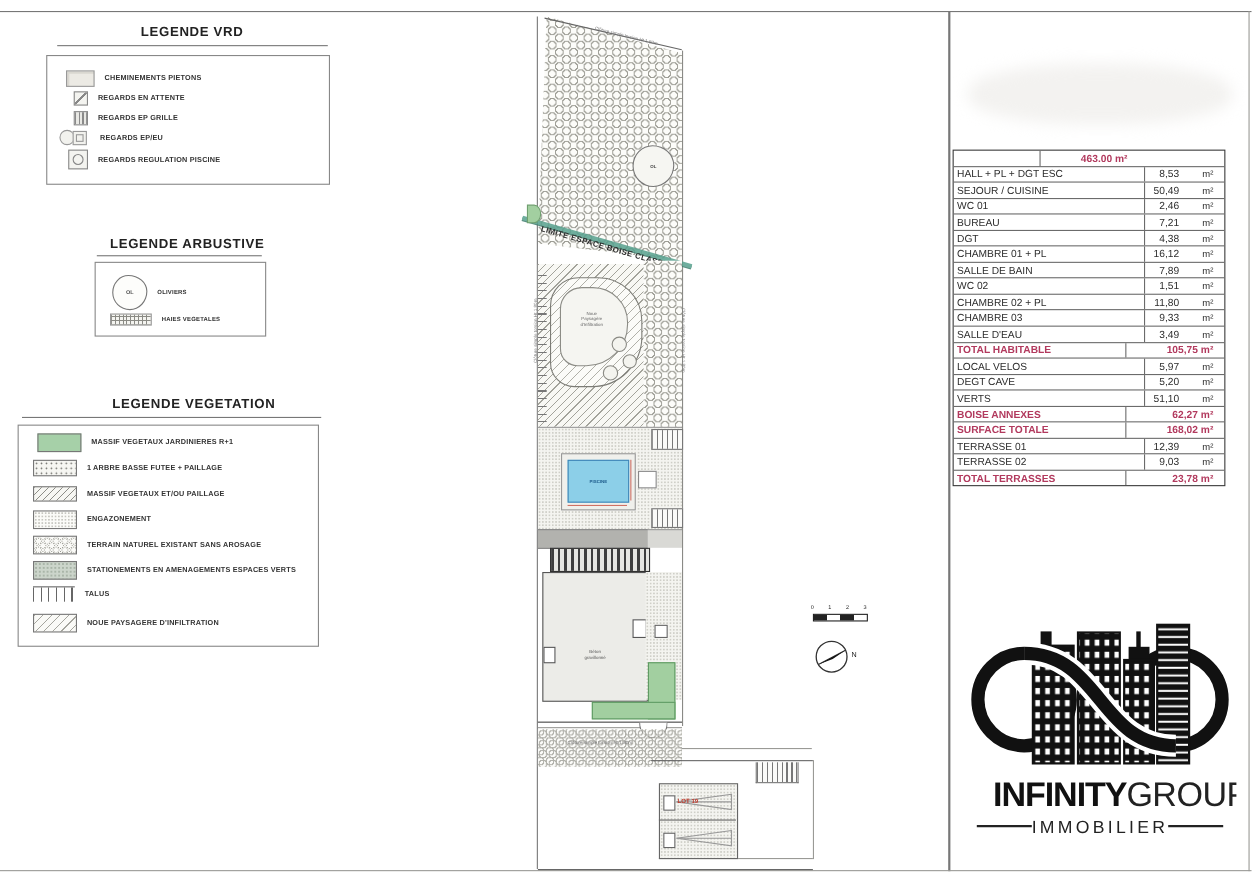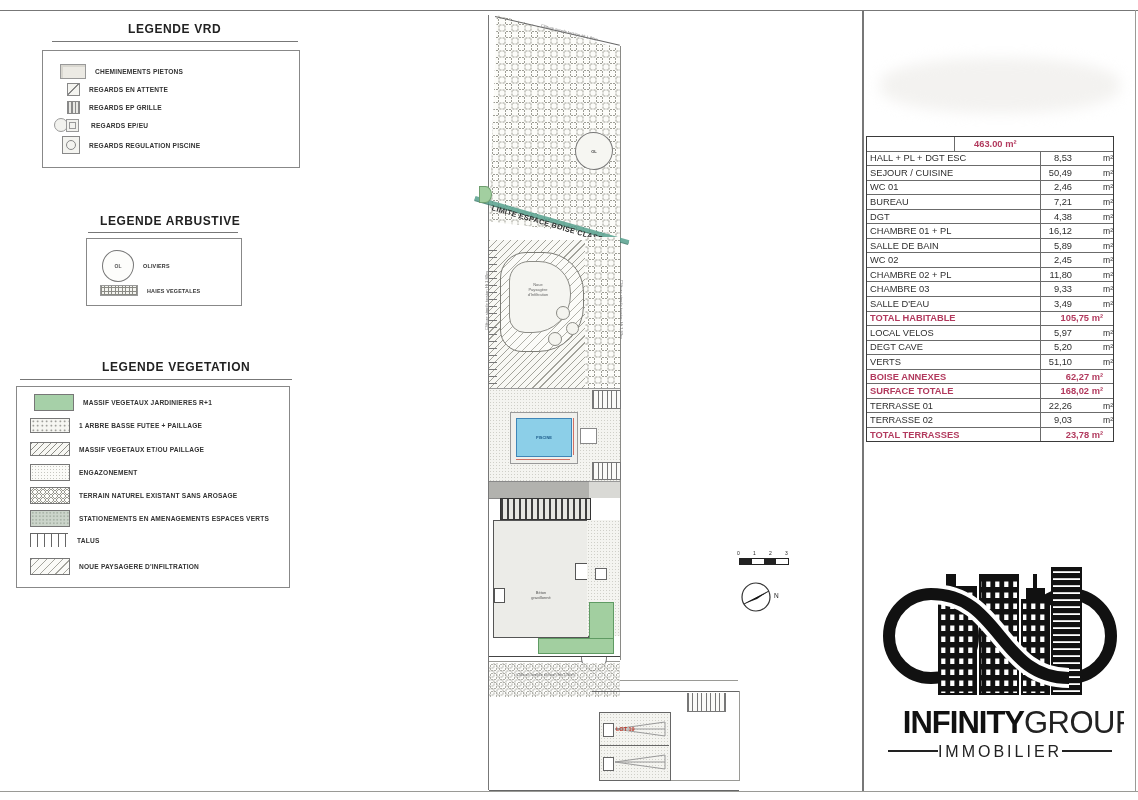--- a/index.html
+++ b/index.html
@@ -62,23 +62,23 @@
   .tiny{font-size:4px;color:#666;line-height:1.25;white-space:nowrap;}
   .micro{font-size:4.2px;color:#777;white-space:nowrap;}
 
   
   #surface-table{position:absolute;left:866px;top:136px;width:246px;border:1.4px solid #3a3a3a;background:#fff;}
   .trow{display:flex;align-items:center;height:13.55px;border-top:1px solid #6b6b6b;font-size:9.3px;color:#2e2e2e;}
   .trow:first-child{border-top:none;flex-direction:column;}
   .trow .lbl{flex:1;padding-left:3px;white-space:nowrap;overflow:hidden;}
   .trow .valwrap{width:72px;border-left:1px solid #6b6b6b;display:flex;align-items:center;height:100%;}
   .trow .val{flex:1;text-align:right;padding-right:21px;}
-  .trow .unit{width:20px;text-align:right;font-size:8.6px;}
+  .trow .unit{width:20px;text-align:left;font-size:8.6px;}
   .trow.total{color:#b23a5e;font-weight:bold;}
-  .trow.total .valwrap{justify-content:flex-end;}
+  .trow.total .valwrap{justify-content:flex-end;padding-left:17px;}
   .trow.total .val{padding-right:10px;}
 
   
   #logo{position:absolute;left:876px;top:546px;width:248px;height:222px;}
 </style>
 </head>
 <body>
 <div id="sheet">
 
 <div class="hline" style="left:0;top:10px;width:1138px;background:#777;"></div>
@@ -330,28 +330,28 @@
   <div class="trow">
         <span class="lbl">CHAMBRE 01 + PL</span>
         <span class="valwrap">
           <span class="val">16,12</span>
           <span class="unit">m²</span>
         </span>
       </div>
   <div class="trow">
         <span class="lbl">SALLE DE BAIN</span>
         <span class="valwrap">
-          <span class="val">5,89</span>
+          <span class="val">7,89</span>
           <span class="unit">m²</span>
         </span>
       </div>
   <div class="trow">
         <span class="lbl">WC 02</span>
         <span class="valwrap">
-          <span class="val">2,45</span>
+          <span class="val">1,51</span>
           <span class="unit">m²</span>
         </span>
       </div>
   <div class="trow">
         <span class="lbl">CHAMBRE 02 + PL</span>
         <span class="valwrap">
           <span class="val">11,80</span>
           <span class="unit">m²</span>
         </span>
       </div>
@@ -404,21 +404,21 @@
       </div>
   <div class="trow total">
         <span class="lbl">SURFACE TOTALE</span>
         <span class="valwrap">
           <span class="val">168,02 m²</span>
         </span>
       </div>
   <div class="trow">
         <span class="lbl">TERRASSE 01</span>
         <span class="valwrap">
-          <span class="val">22,26</span>
+          <span class="val">12,39</span>
           <span class="unit">m²</span>
         </span>
       </div>
   <div class="trow">
         <span class="lbl">TERRASSE 02</span>
         <span class="valwrap">
           <span class="val">9,03</span>
           <span class="unit">m²</span>
         </span>
       </div>

